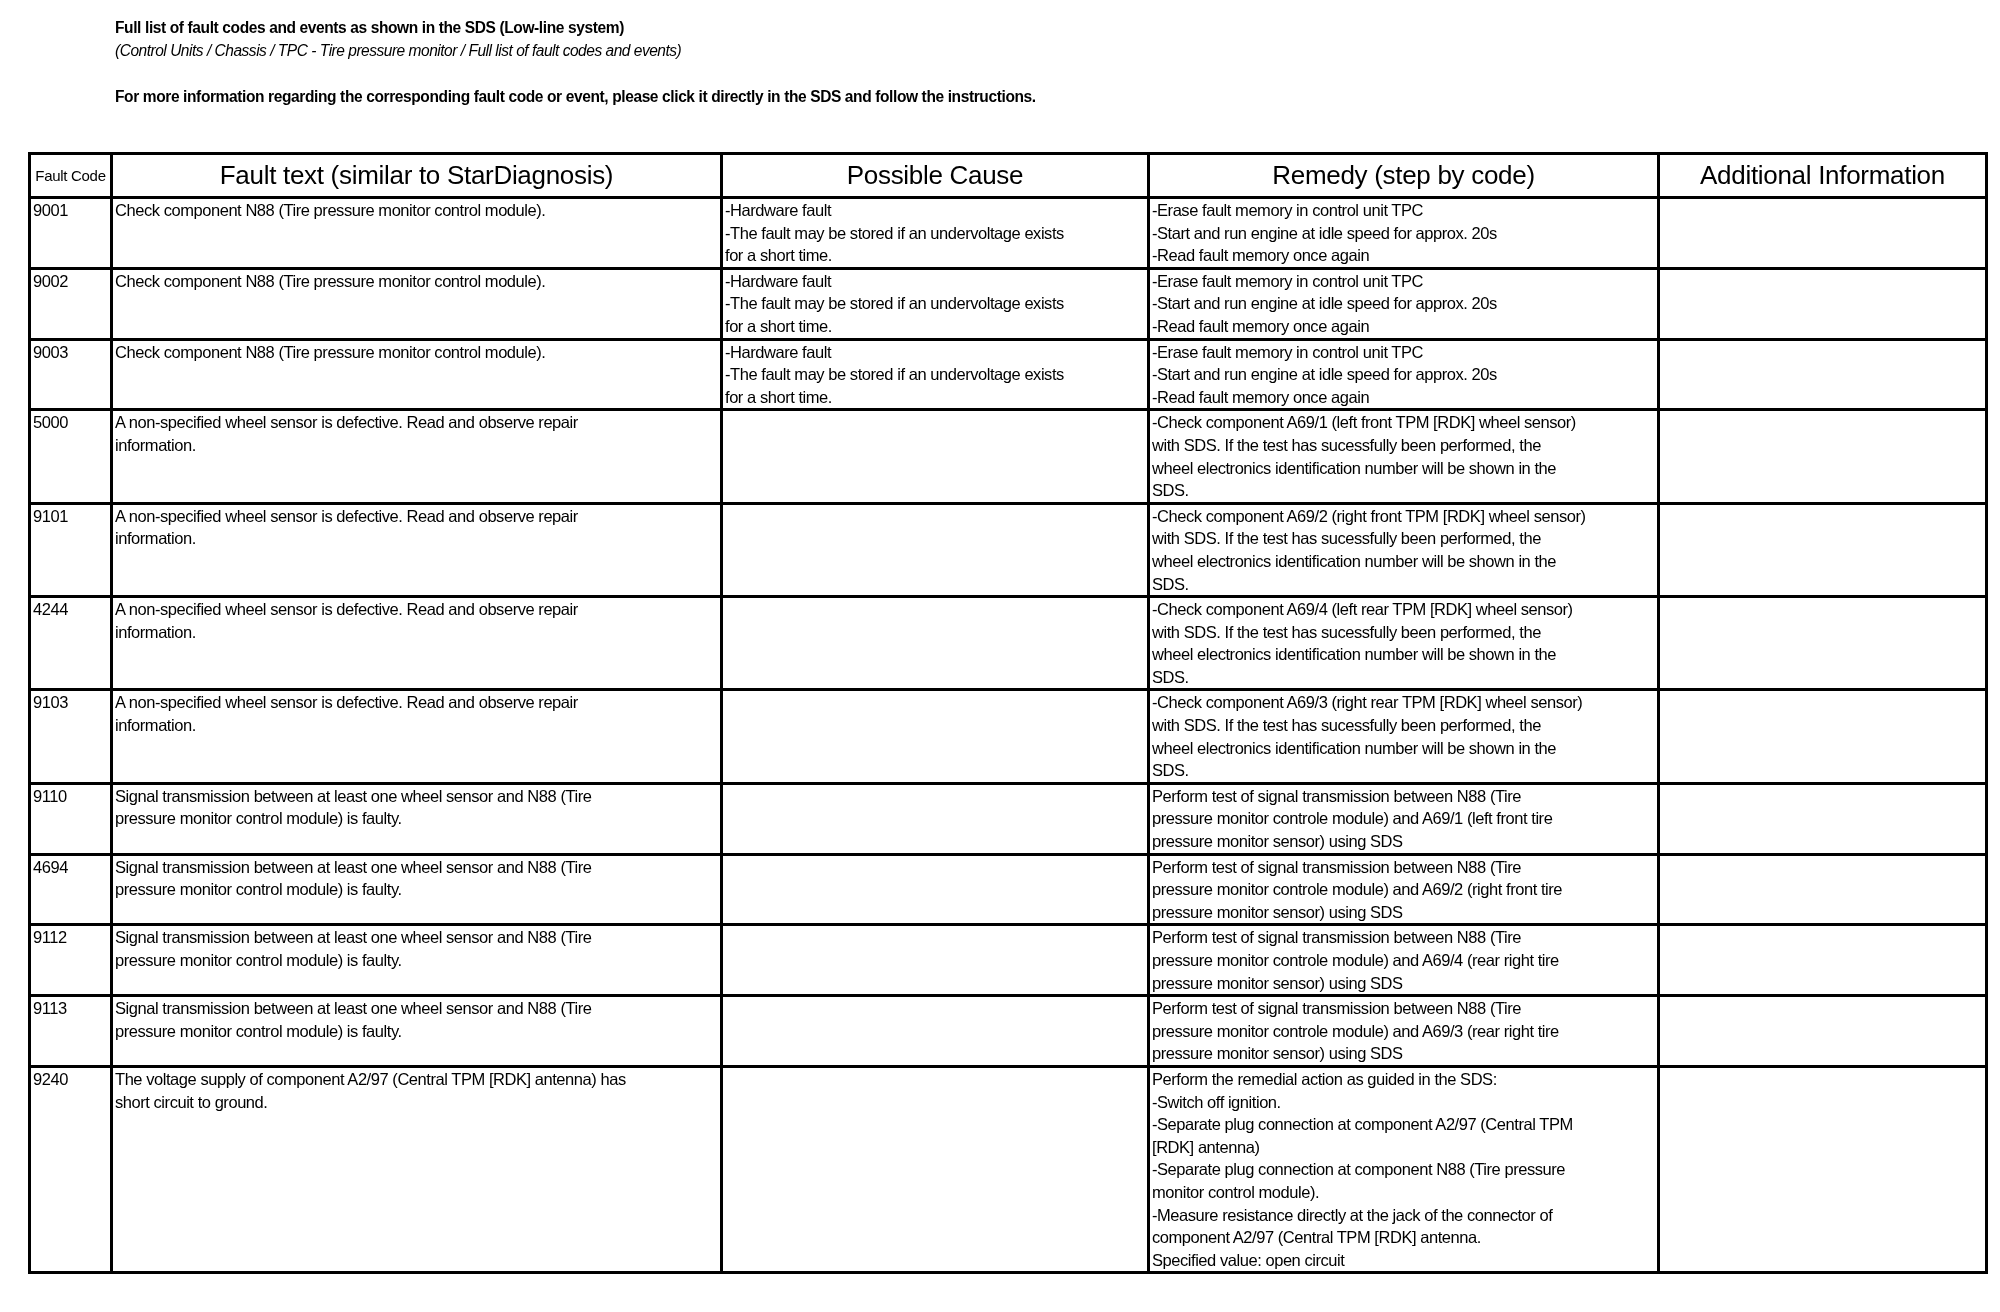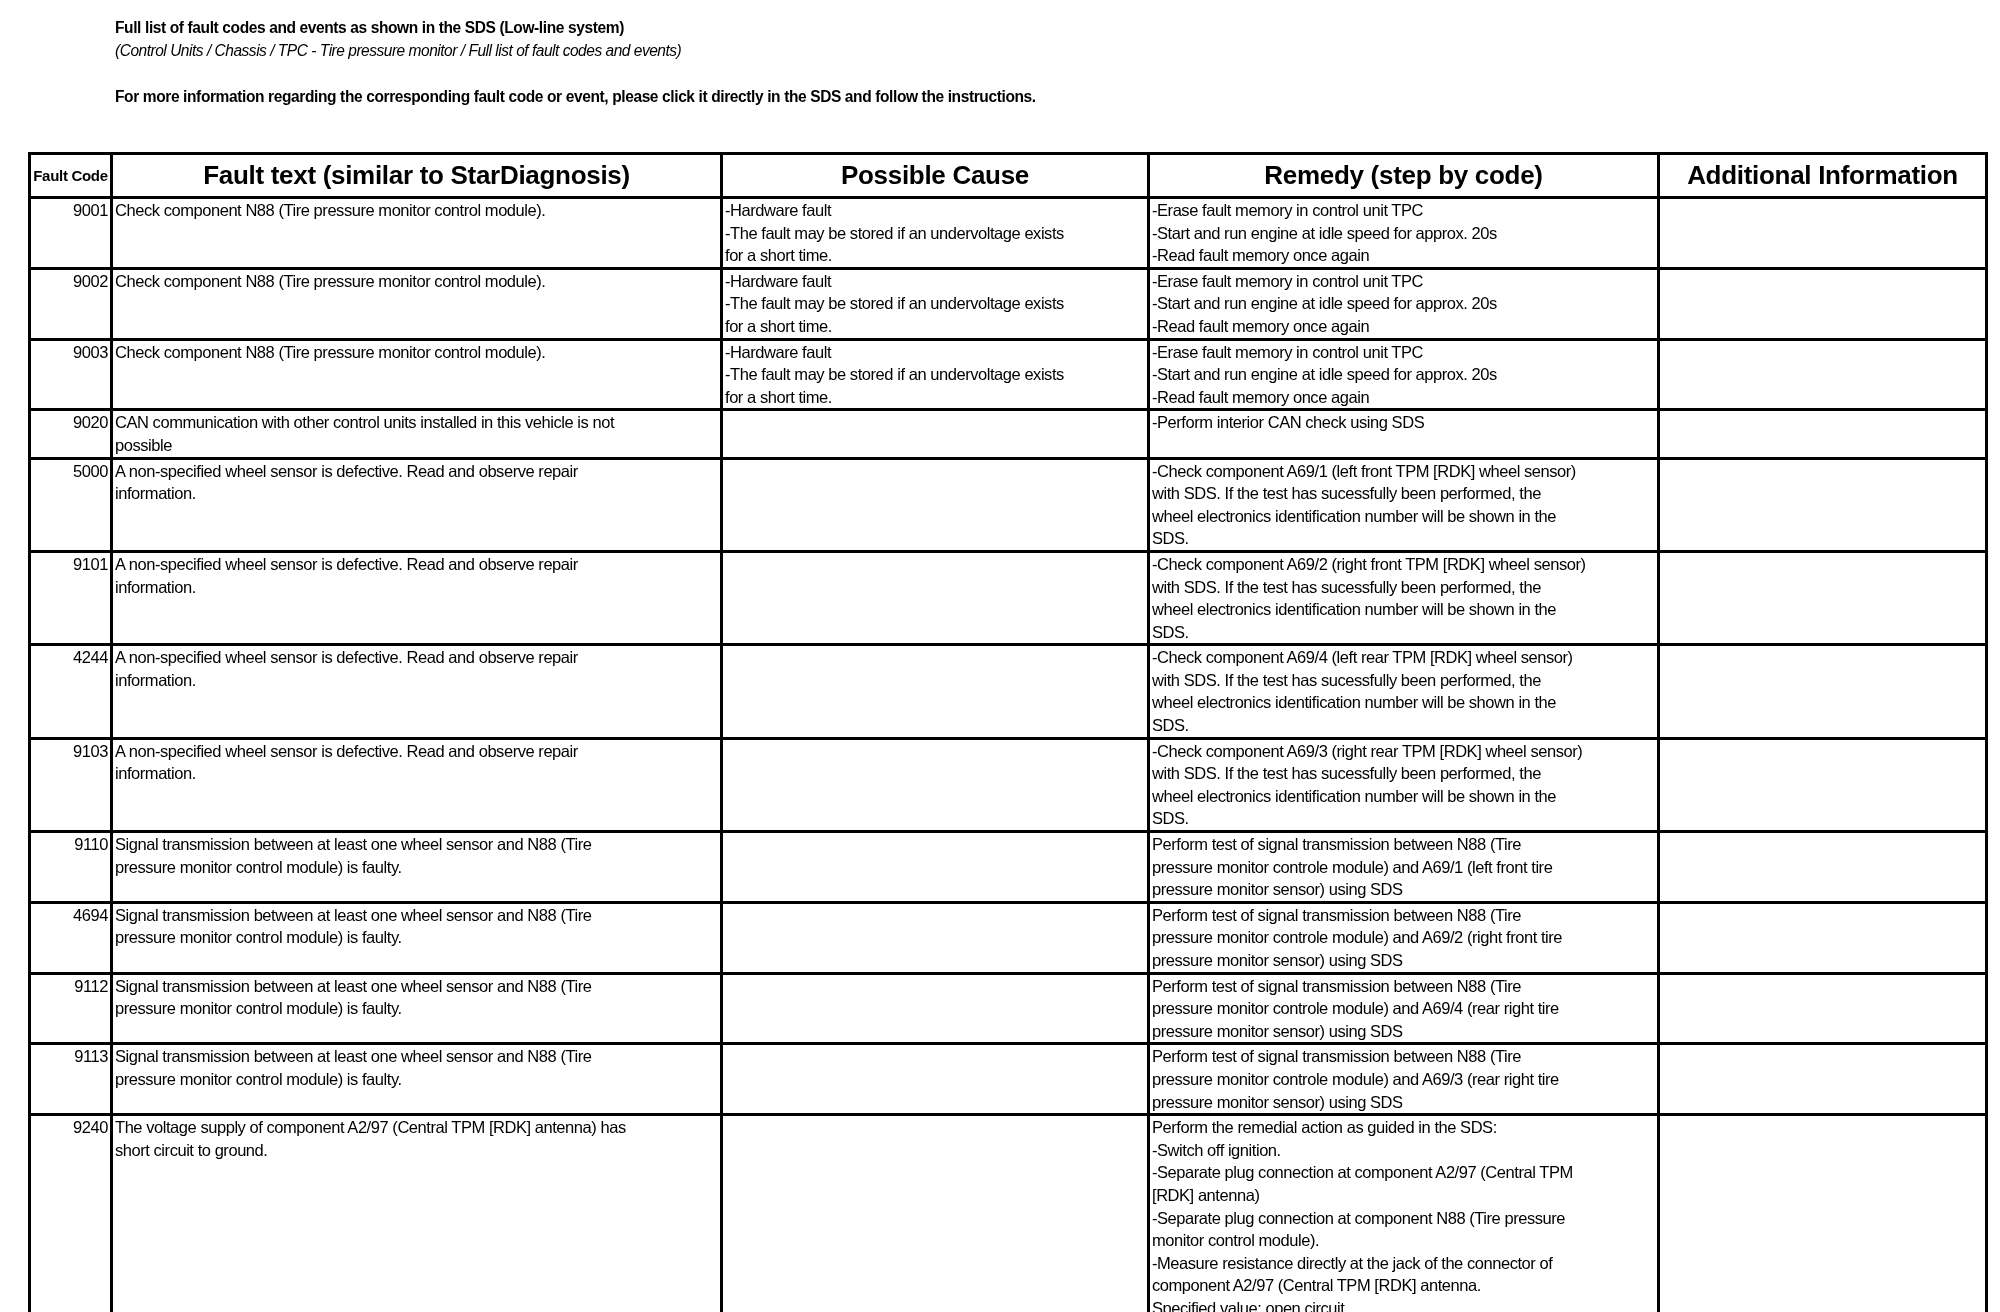--- a/index.html
+++ b/index.html
@@ -7,24 +7,24 @@
          font-family:"Liberation Sans", sans-serif; color:#000; }
   .hdr-line { position:absolute; left:115px; font-size:16px; font-weight:bold;
               white-space:nowrap; letter-spacing:-0.4px; transform:scaleX(0.97); transform-origin:left; }
   #title { top:19px; }
   #subtitle { top:42px; font-style:italic; font-weight:normal; letter-spacing:-0.5px; }
   #instruction { top:88px; }
   table { position:absolute; left:28px; top:152px; border-collapse:collapse;
           table-layout:fixed; width:1957px; }
   td, th { border:3px solid #000; vertical-align:top; padding:0 2px;
            font-size:16.5px; line-height:22.6px; letter-spacing:-0.45px; overflow:hidden; }
-  th { font-weight:bold; vertical-align:middle; text-align:center; font-size:26px;
+  th { font-weight:normal; vertical-align:middle; text-align:center; font-size:26px;
        letter-spacing:-0.3px; height:41px; padding:0; }
   th.code { font-size:15px; line-height:19px; }
-  td.code { text-align:right; }
+  td.code { text-align:left; }
   td .ln { display:block; white-space:pre-wrap; }
 </style>
 </head>
 <body>
 
 <div id="title" class="hdr-line">Full list of fault codes and events as shown in the SDS (Low-line system)</div>
 <div id="subtitle" class="hdr-line">(Control Units / Chassis / TPC - Tire pressure monitor / Full list of fault codes and events)</div>
 <div id="instruction" class="hdr-line">For more information regarding the corresponding fault code or event, please click it directly in the SDS and follow the instructions.</div>
 
 <table>
@@ -101,38 +101,20 @@
         </td>
         <td>
           <span class="ln">-Erase fault memory in control unit TPC
 -Start and run engine at idle speed for approx. 20s
 -Read fault memory once again</span>
         </td>
         <td>
           <span class="ln"></span>
         </td>
       </tr>
-      <tr style="height: 43px;">
-        <td class="code">
-          <span class="ln">9020</span>
-        </td>
-        <td>
-          <span class="ln">CAN communication with other control units installed in this vehicle is not
-possible</span>
-        </td>
-        <td>
-          <span class="ln"></span>
-        </td>
-        <td>
-          <span class="ln">-Perform interior CAN check using SDS</span>
-        </td>
-        <td>
-          <span class="ln"></span>
-        </td>
-      </tr>
       <tr style="height: 88px;">
         <td class="code">
           <span class="ln">5000</span>
         </td>
         <td>
           <span class="ln">A non-specified wheel sensor is defective. Read and observe repair
 information.</span>
         </td>
         <td>
           <span class="ln"></span>

